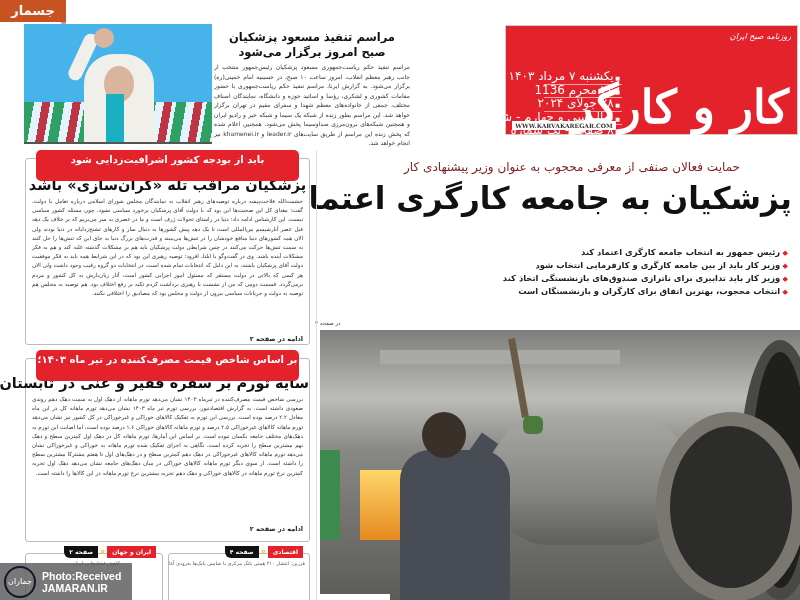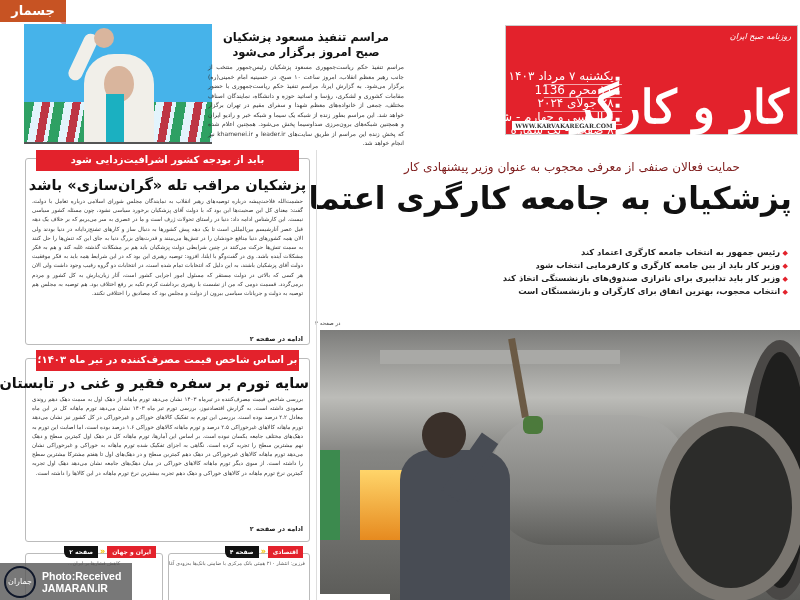--- a/index.html
+++ b/index.html
@@ -16,21 +16,21 @@
   .hero-photo { left: 24px; top: 24px; width: 188px; height: 120px; background: #46b3ea; overflow: hidden; border-bottom: 2px solid #555; }
   .hero-photo .flags { position: absolute; left: 0; right: 0; bottom: 0; height: 40px;
     background: repeating-linear-gradient(100deg, #2a9d4c 0 10px, #fff 10px 18px, #d32027 18px 26px, #fff 26px 30px); opacity: .85; }
   .hero-photo .person { position: absolute; left: 60px; top: 30px; width: 70px; height: 90px; border-radius: 30px 30px 0 0; background: #f1efe9; }
   .hero-photo .head { position: absolute; left: 80px; top: 42px; width: 30px; height: 36px; border-radius: 50%; background: #d9b59d; }
   .hero-photo .arm { position: absolute; left: 52px; top: 8px; width: 14px; height: 50px; background: #f1efe9; transform: rotate(25deg); border-radius: 7px; }
   .hero-photo .hand { position: absolute; left: 70px; top: 4px; width: 20px; height: 20px; border-radius: 50%; background: #d9b59d; }
   .hero-photo .sash { position: absolute; left: 82px; top: 70px; width: 18px; height: 52px; background: #1bb0c1; }
 
   
-  .top-story { left: 208px; top: 30px; width: 196px; text-align: center; }
+  .top-story { left: 214px; top: 30px; width: 196px; text-align: center; }
   .top-story h2 { font-size: 11.5px; font-weight: bold; line-height: 15px; color: #111; }
   .top-story p { font-size: 6px; line-height: 9.5px; text-align: justify; color: #333; margin-top: 2px; }
 
   
   .masthead { left: 505px; top: 25px; width: 293px; height: 110px; background: #e3222c; color: #fff; border: 1px solid #ccc; }
   .masthead .tagline { position: absolute; right: 6px; top: 6px; font-size: 8px; font-style: italic; font-family: "DejaVu Serif", serif; }
   .masthead .logo { position: absolute; right: 8px; top: 46px; font-size: 46px; font-weight: bold; font-family: "DejaVu Serif", serif; letter-spacing: -1px; line-height: 70px; }
   .masthead .info { position: absolute; left: 6px; top: 45px; width: 110px; }
   .masthead .info li { list-style: none; font-size: 12px; line-height: 10.5px; border-bottom: 1px solid rgba(255,255,255,.6); padding-right: 2px; white-space: nowrap; margin-left: 32px; }
   .masthead .info li:before { content: "■ "; font-size: 5px; }
@@ -55,21 +55,21 @@
   .mp-green { position: absolute; left: 0; top: 120px; width: 20px; height: 90px; background: #3c8a4e; }
   .mp-worker { position: absolute; left: 80px; top: 120px; width: 110px; height: 150px; background: #484c54; border-radius: 30px 30px 0 0; }
   .mp-head { position: absolute; left: 102px; top: 82px; width: 44px; height: 46px; border-radius: 50%; background: #3a302a; }
   .mp-arm { position: absolute; left: 140px; top: 102px; width: 20px; height: 70px; background: #484c54; transform: rotate(35deg); }
   .mp-hammer { position: absolute; left: 195px; top: 8px; width: 7px; height: 80px; background: #6b5a45; transform: rotate(-10deg); }
   .mp-glove { position: absolute; left: 203px; top: 86px; width: 20px; height: 18px; background: #4c7a3c; border-radius: 6px; }
   .mp-caption { position: absolute; left: 0; bottom: 0; width: 70px; height: 6px; background: #fff; }
 
   
   .box { position: absolute; border: 1px solid #bbb; border-radius: 3px; background: #fff; }
-  .box .tag { position: absolute; top: -9px; left: 10px; right: 10px; height: 21px; background: #e3222c; color: #fff; font-size: 10px; font-weight: bold; text-align: center; line-height: 19px; border-radius: 0; white-space: nowrap; overflow: hidden; }
+  .box .tag { position: absolute; top: -9px; left: 10px; right: 10px; height: 31px; background: #e3222c; color: #fff; font-size: 10px; font-weight: bold; text-align: center; line-height: 19px; border-radius: 5px; white-space: nowrap; overflow: hidden; }
   .box h3 { font-size: 14.5px; font-weight: bold; text-align: center; color: #111; white-space: nowrap; }
   .box p { font-size: 5.6px; line-height: 9.2px; text-align: justify; color: #333; padding: 0 6px; }
   .box .more { font-size: 6.5px; font-weight: bold; color: #222; padding: 2px 6px 0; }
 
   .box1 { left: 25px; top: 158px; width: 285px; height: 187px; }
   .box1 h3 { margin-top: 18px; }
   .box1 p { margin-top: 4px; }
   .box2 { left: 25px; top: 358px; width: 285px; height: 184px; }
   .box2 h3 { margin-top: 16px; }
   .box2 p { margin-top: 4px; }

